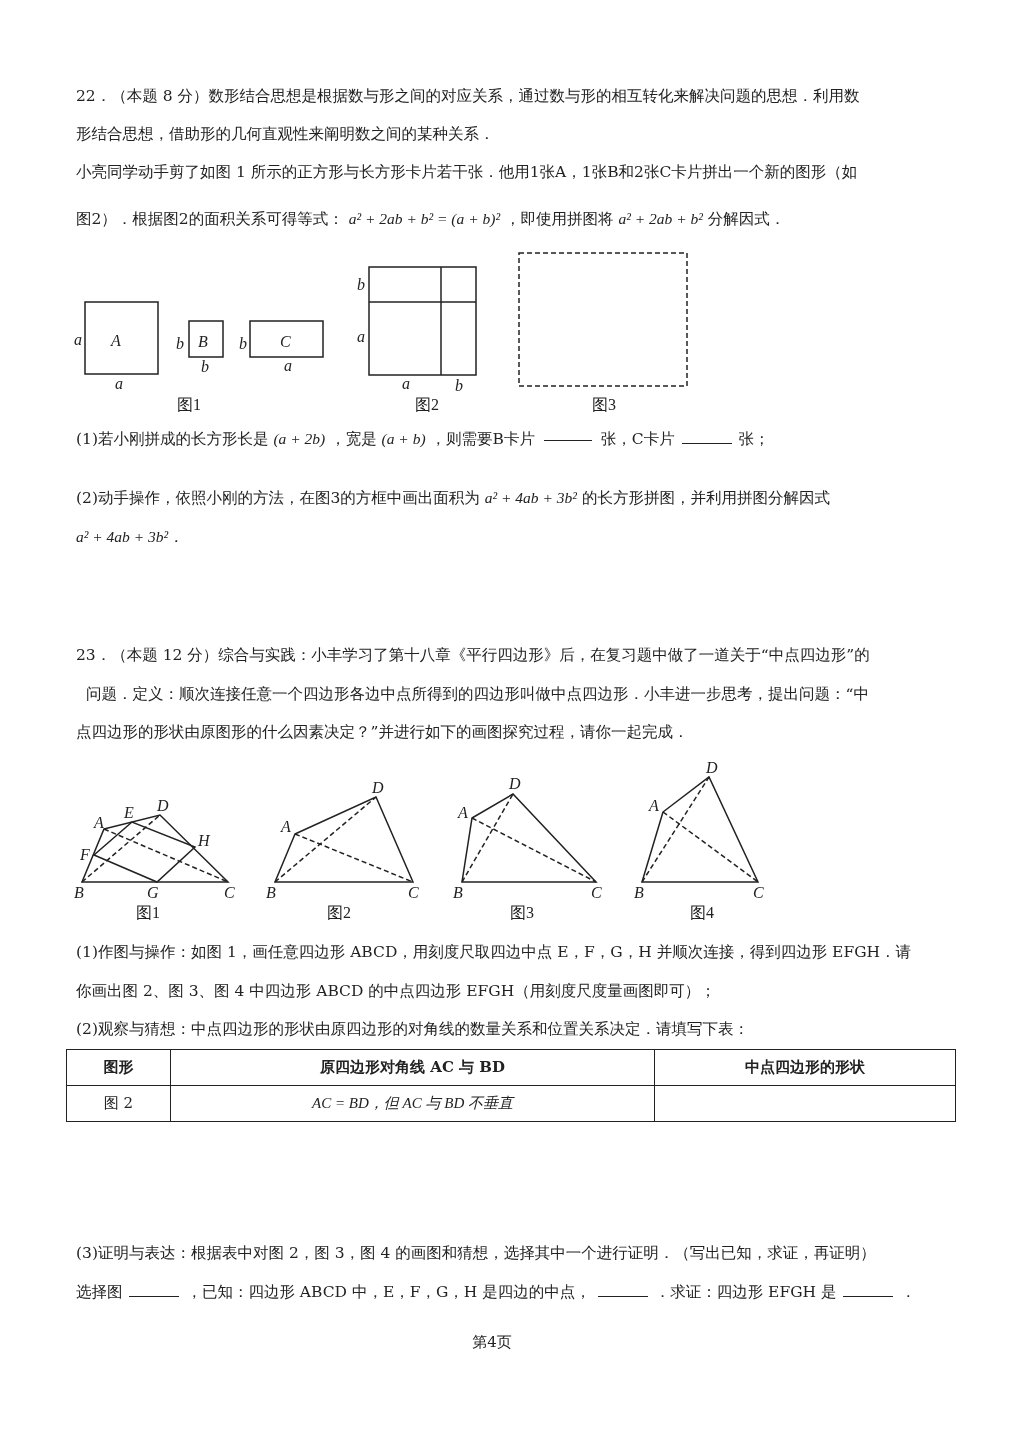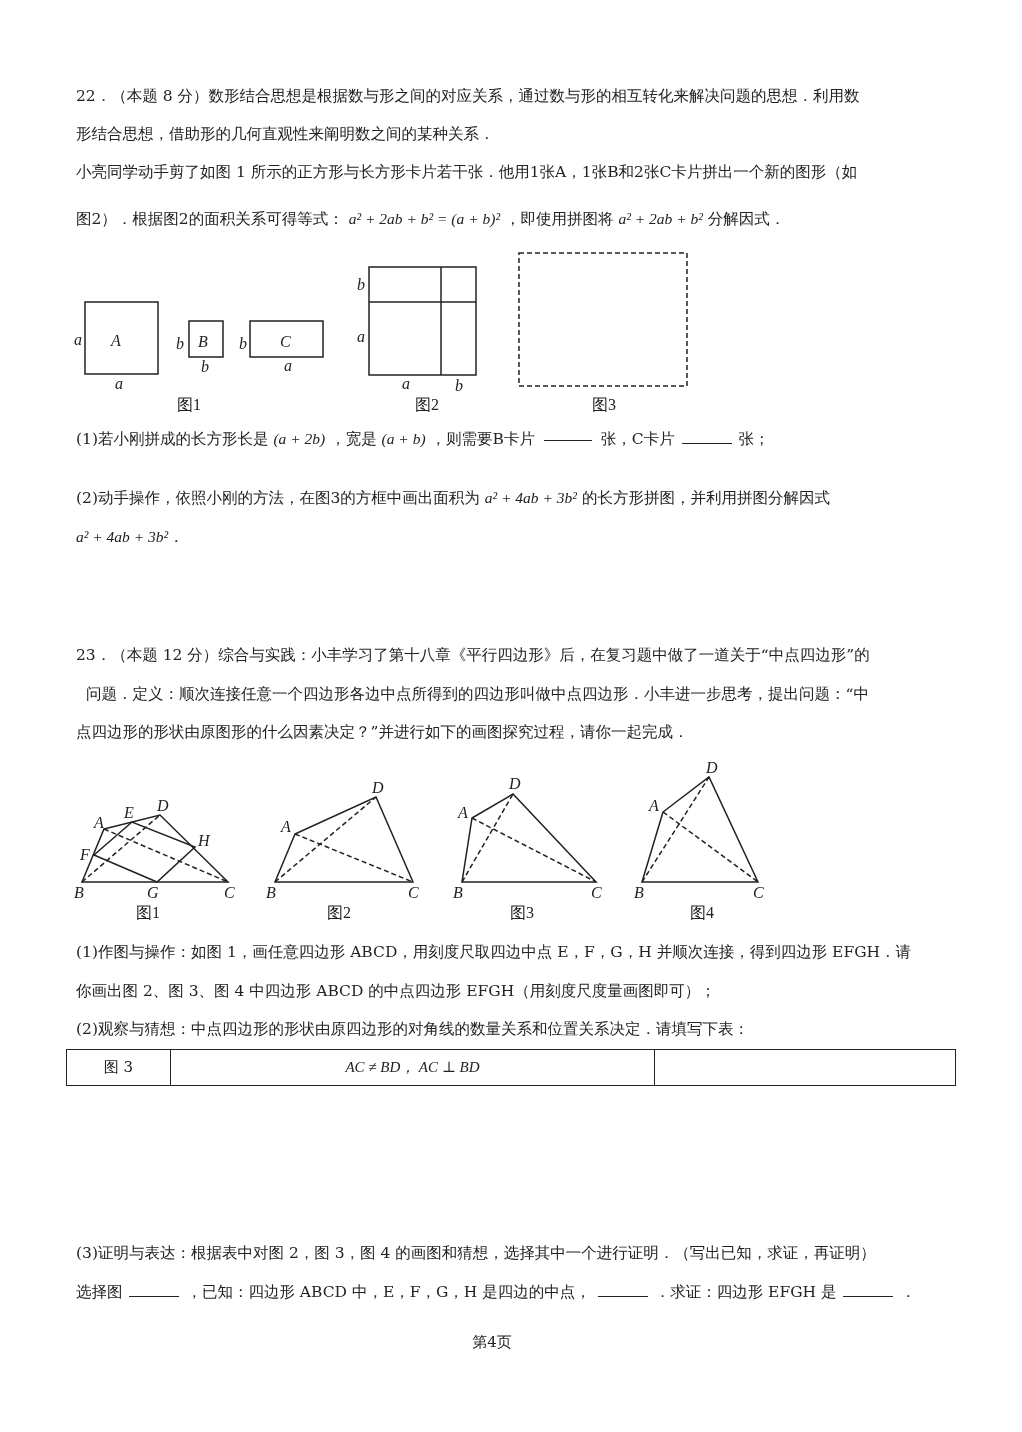--- a/index.html
+++ b/index.html
@@ -148,23 +148,28 @@
 <div class="line" style="top:981px;">你画出图 2、图 3、图 4 中四边形 ABCD 的中点四边形 EFGH（用刻度尺度量画图即可）；</div>
 <div class="line" style="top:1019px;">(2)观察与猜想：中点四边形的形状由原四边形的对角线的数量关系和位置关系决定．请填写下表：</div>
 
 <table class="t">
   <colgroup>
       <col style="width:104px">
       <col style="width:484px">
       <col>
     </colgroup>
   <tbody>
+      <tr>
+    <th>图形</th>
+    <th>原四边形对角线 AC 与 BD</th>
+    <th>中点四边形的形状</th>
+  </tr>
   <tr>
-    <td>图 3</td>
-    <td class="i">AC ≠ BD， AC ⊥ BD</td>
+    <td>图 2</td>
+    <td class="i">AC = BD，但 AC 与 BD 不垂直</td>
     <td></td>
   </tr>
 </tbody>
   </table>
 
 <div class="line" style="top:1243px;">(3)证明与表达：根据表中对图 2，图 3，图 4 的画图和猜想，选择其中一个进行证明．（写出已知，求证，再证明）</div>
 <div class="line" style="top:1282px;">
   <span>选择图</span>
   <span class="blank"></span>
   <span>，已知：四边形 ABCD 中，E，F，G，H 是四边的中点，</span>

